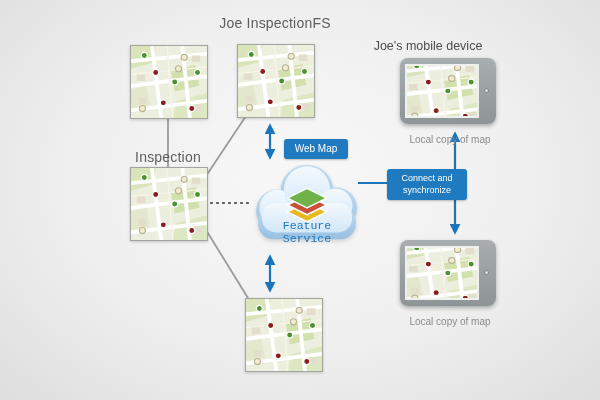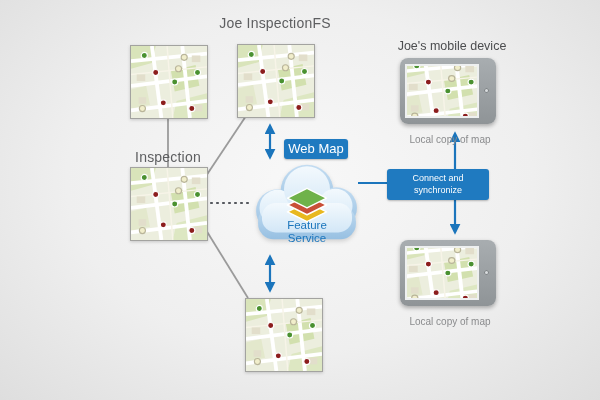--- a/index.html
+++ b/index.html
@@ -20,29 +20,29 @@
     border:1px solid #a3a3a0;background:#eceede;
     box-shadow:0 1px 3px rgba(0,0,0,.18);
   }
   .thumb svg{display:block;}
 
   .cloud-wrap{position:absolute;left:248px;top:157px;width:118px;height:98px;}
   .cloud-wrap svg{display:block;filter:drop-shadow(0 2px 2px rgba(0,0,0,.15));}
   .fs-label{
     position:absolute;left:50%;top:62px;transform:translateX(-50%);
     width:64px;text-align:center;font-size:11.5px;line-height:1.15;
-    color:#1b75bc;font-weight:400;
+    color:#1b75bc;font-weight:400;font-family:Liberation Mono, monospace;
   }
 
   .badge{
     position:absolute;background:#1f7ac0;color:#ffffff;border-radius:3px;
     text-align:center;box-shadow:0 1px 2px rgba(0,0,0,.25);
   }
-  .webmap-badge{left:284px;top:139px;width:64px;height:20px;font-size:13px;line-height:20px;}
-  .connect-badge{left:387px;top:169px;width:74px;font-size:9px;line-height:1.3;padding:4px 14px;}
+  .webmap-badge{left:284px;top:139px;width:64px;height:20px;font-size:10px;line-height:20px;}
+  .connect-badge{left:387px;top:169px;width:74px;font-size:9px;line-height:1.3;padding:4px 3px;}
 
   .device-title{
     position:absolute;width:160px;text-align:center;
     font-size:12.5px;color:#4c4d4f;
   }
   .device-caption{
     position:absolute;width:160px;text-align:center;
     font-size:10px;color:#8a8b8d;
   }
   .tablet{
@@ -177,21 +177,21 @@
         <polygon points="60,46 80,56 60,66 40,56" fill="#e8b820"></polygon>
         <polygon points="60,39 80,49 60,59 40,49" fill="#c94f38"></polygon>
         <polygon points="60,32 80,42 60,52 40,42" fill="#6fb24a"></polygon>
       </g>
     </svg>
     <div class="fs-label">Feature Service</div>
   </div>
 
   <div class="badge connect-badge">Connect and synchronize</div>
 
-  <div class="device-title" style="left:372px;top:39px">Joe's mobile device</div>
+  <div class="device-title" style="left:348px;top:39px">Joe's mobile device</div>
   <div class="tablet" style="left:400px;top:58px">
     <div class="screen">
       <svg viewBox="4 10 72 56" preserveAspectRatio="none" width="70" height="50">
           <use href="#mapthumb"></use>
         </svg>
     </div>
     <span class="camera"></span>
   </div>
   <div class="device-caption" style="left:370px;top:134px">Local copy of map</div>
 

